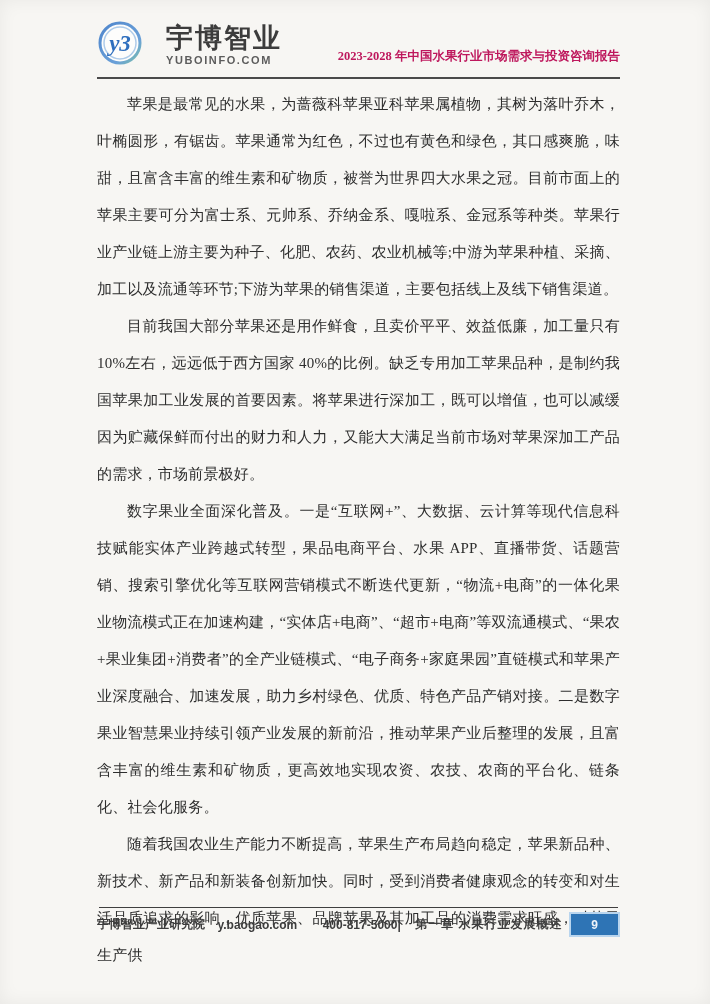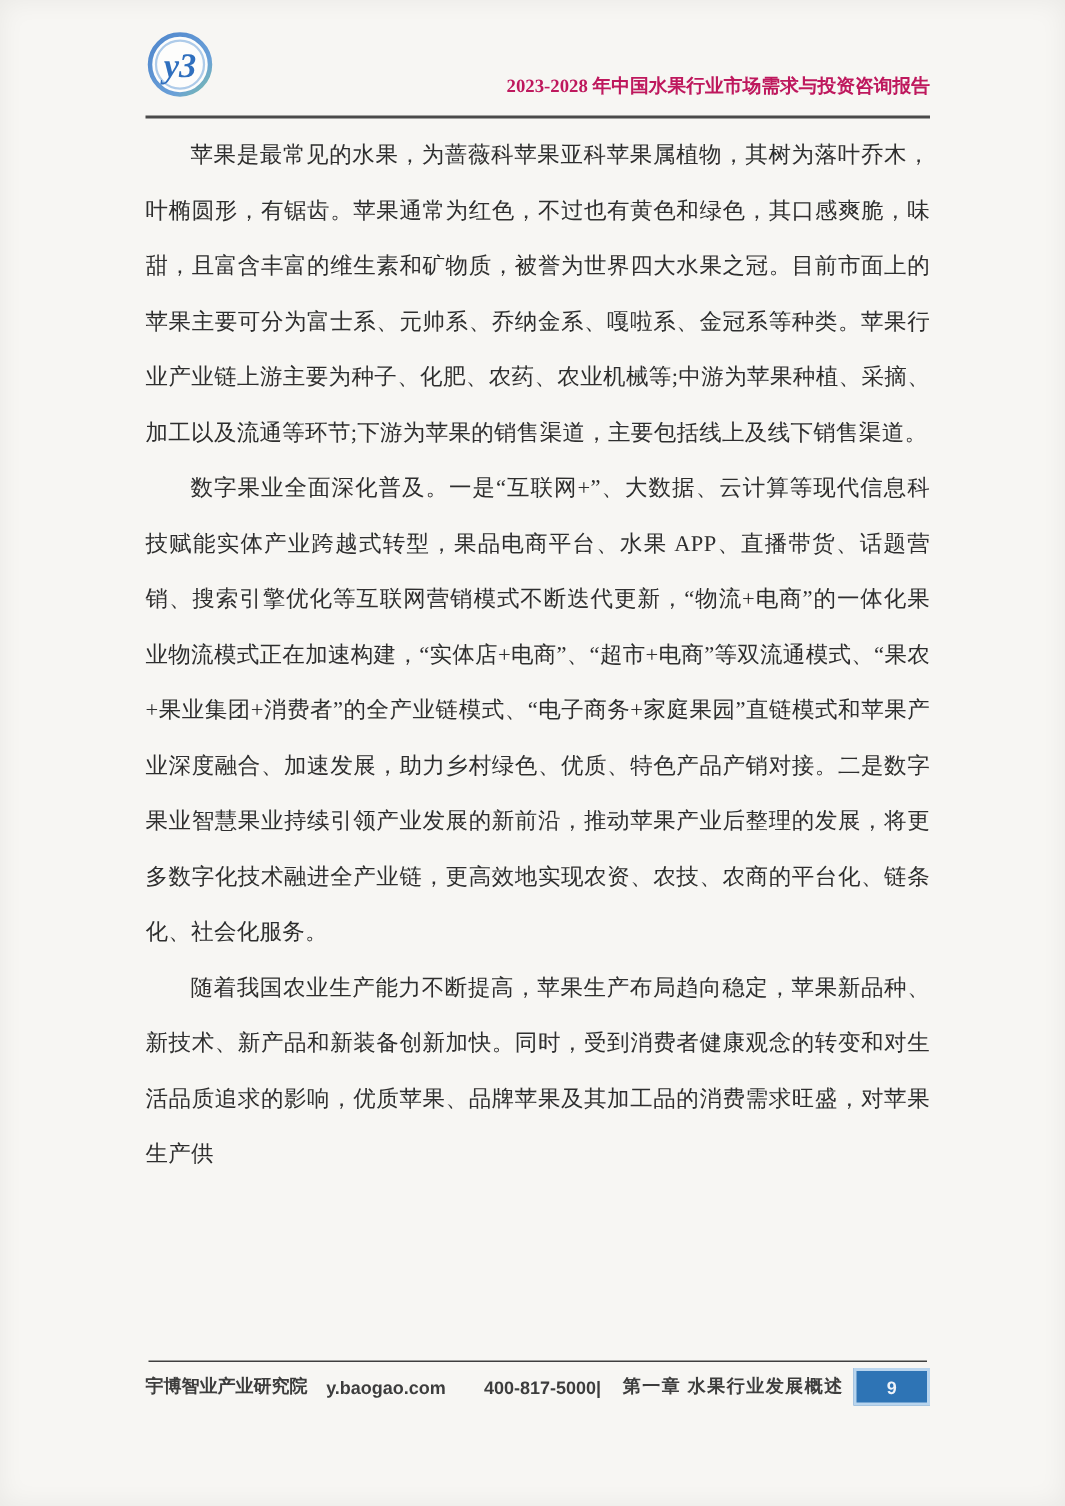--- a/index.html
+++ b/index.html
@@ -88,28 +88,33 @@
               <stop offset="0" stop-color="#4f86cc"></stop>
               <stop offset="0.7" stop-color="#6aa0d8"></stop>
               <stop offset="1" stop-color="#79bfa8"></stop>
             </linearGradient>
           </defs>
           <circle cx="23" cy="23" r="20" fill="#fdfdfc" stroke="url(#ringGrad)" stroke-width="3"></circle>
           <circle cx="23" cy="23" r="16" fill="none" stroke="#aecbe9" stroke-width="1.5"></circle>
           <text x="23" y="31" text-anchor="middle" font-family="'Liberation Serif',serif" font-style="italic" font-weight="bold" font-size="23" fill="#2f6fbe">y3</text>
         </svg>
       </span>
+      <div class="logo-text">
+        <span class="brand-name">宇博智业</span>
+        <span class="brand-domain">YUBOINFO.COM</span>
+      </div>
     </div>
     <div class="report-title">2023-2028 年中国水果行业市场需求与投资咨询报告</div>
   </div>
   <div class="header-rule"></div>
 
   <div class="content">
     <p>苹果是最常见的水果，为蔷薇科苹果亚科苹果属植物，其树为落叶乔木，叶椭圆形，有锯齿。苹果通常为红色，不过也有黄色和绿色，其口感爽脆，味甜，且富含丰富的维生素和矿物质，被誉为世界四大水果之冠。目前市面上的苹果主要可分为富士系、元帅系、乔纳金系、嘎啦系、金冠系等种类。苹果行业产业链上游主要为种子、化肥、农药、农业机械等;中游为苹果种植、采摘、加工以及流通等环节;下游为苹果的销售渠道，主要包括线上及线下销售渠道。</p>
-    <p>数字果业全面深化普及。一是“互联网+”、大数据、云计算等现代信息科技赋能实体产业跨越式转型，果品电商平台、水果 APP、直播带货、话题营销、搜索引擎优化等互联网营销模式不断迭代更新，“物流+电商”的一体化果业物流模式正在加速构建，“实体店+电商”、“超市+电商”等双流通模式、“果农+果业集团+消费者”的全产业链模式、“电子商务+家庭果园”直链模式和苹果产业深度融合、加速发展，助力乡村绿色、优质、特色产品产销对接。二是数字果业智慧果业持续引领产业发展的新前沿，推动苹果产业后整理的发展，将更多数字化技术融进全产业链，更高效地实现农资、农技、农商的平台化、链条化、社会化服务。</p>
+    <p>目前我国大部分苹果还是用作鲜食，且卖价平平、效益低廉，加工量只有10%左右，远远低于西方国家 40%的比例。缺乏专用加工苹果品种，是制约我国苹果加工业发展的首要因素。将苹果进行深加工，既可以增值，也可以减缓因为贮藏保鲜而付出的财力和人力，又能大大满足当前市场对苹果深加工产品的需求，市场前景极好。</p>
+    <p>数字果业全面深化普及。一是“互联网+”、大数据、云计算等现代信息科技赋能实体产业跨越式转型，果品电商平台、水果 APP、直播带货、话题营销、搜索引擎优化等互联网营销模式不断迭代更新，“物流+电商”的一体化果业物流模式正在加速构建，“实体店+电商”、“超市+电商”等双流通模式、“果农+果业集团+消费者”的全产业链模式、“电子商务+家庭果园”直链模式和苹果产业深度融合、加速发展，助力乡村绿色、优质、特色产品产销对接。二是数字果业智慧果业持续引领产业发展的新前沿，推动苹果产业后整理的发展，且富含丰富的维生素和矿物质，更高效地实现农资、农技、农商的平台化、链条化、社会化服务。</p>
     <p>随着我国农业生产能力不断提高，苹果生产布局趋向稳定，苹果新品种、新技术、新产品和新装备创新加快。同时，受到消费者健康观念的转变和对生活品质追求的影响，优质苹果、品牌苹果及其加工品的消费需求旺盛，对苹果生产供</p>
   </div>
 
   <div class="footer-rule"></div>
   <div class="footer">
     <span class="f-org">宇博智业产业研究院</span>
     <span class="f-site">y.baogao.com</span>
     <span class="f-phone">400-817-5000|</span>
     <span class="f-chapter">第一章  水果行业发展概述</span>
     <span class="page-badge">9</span>

